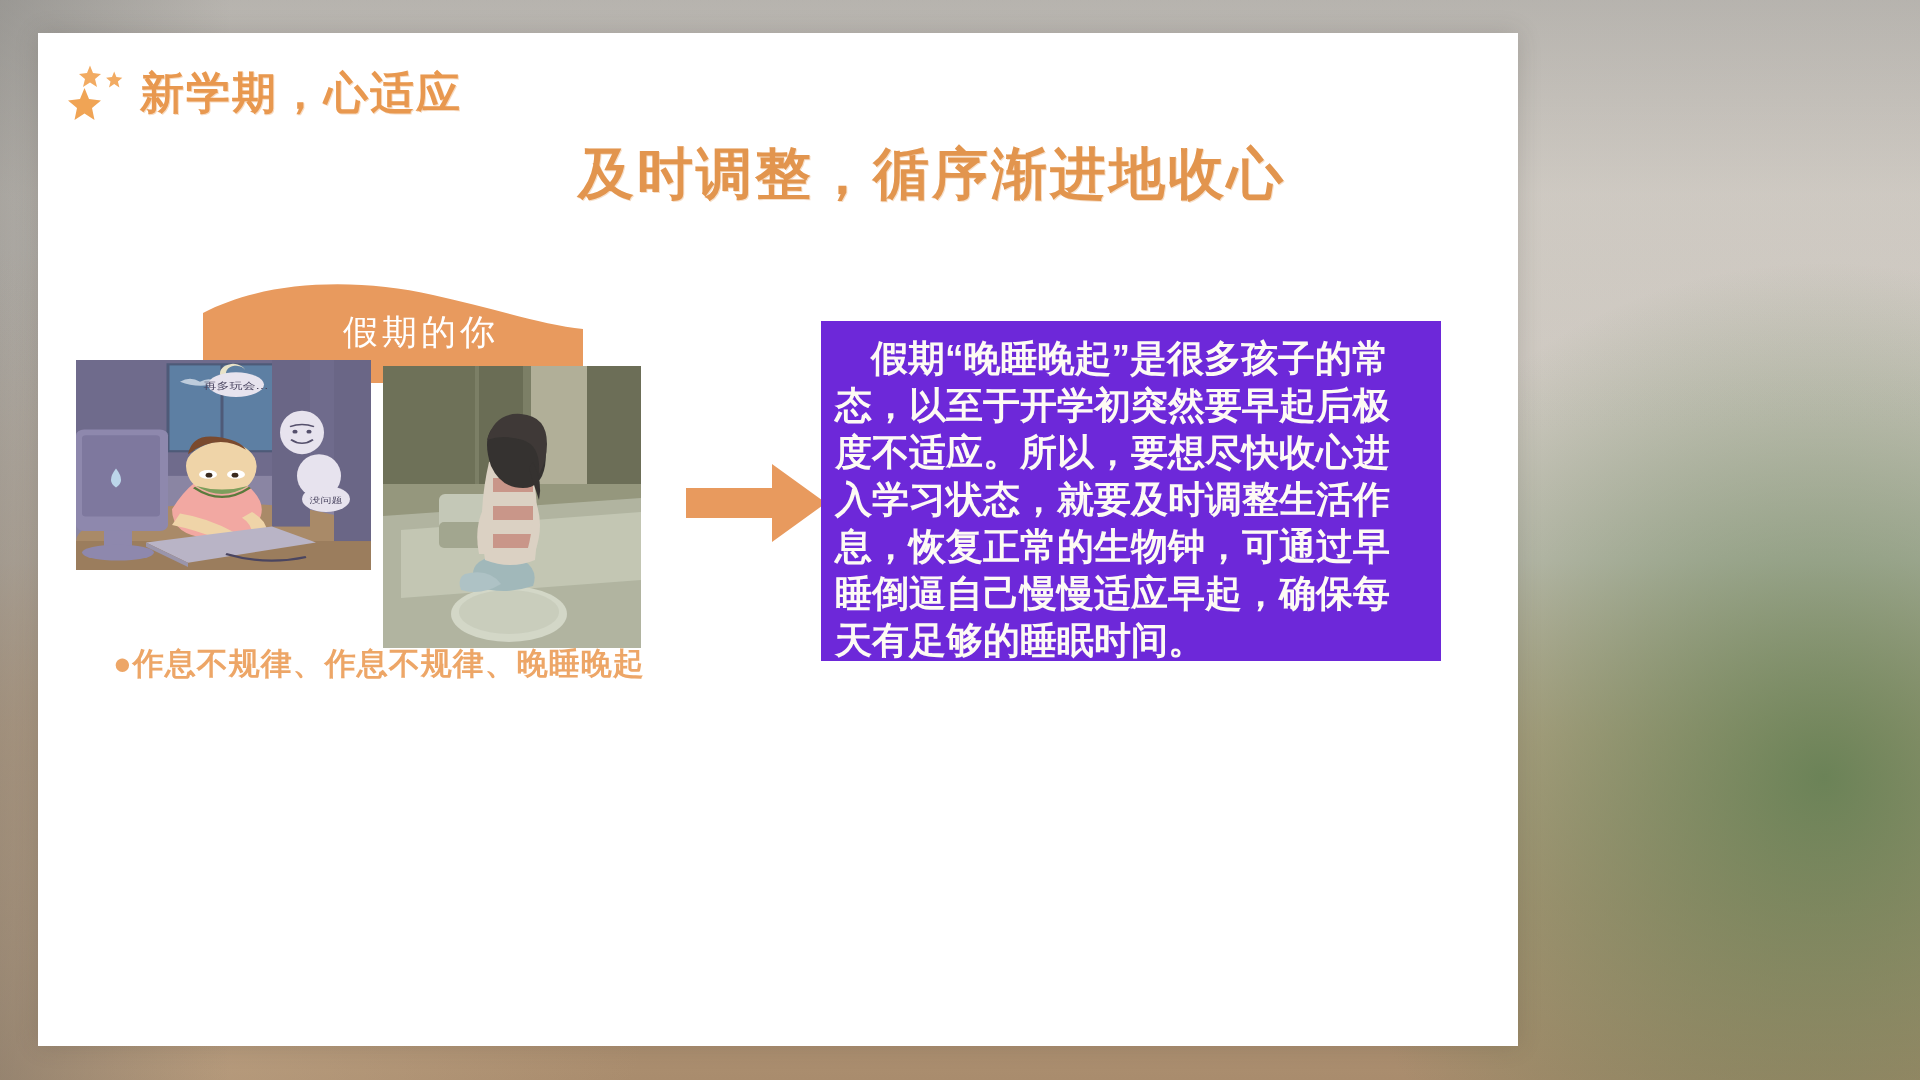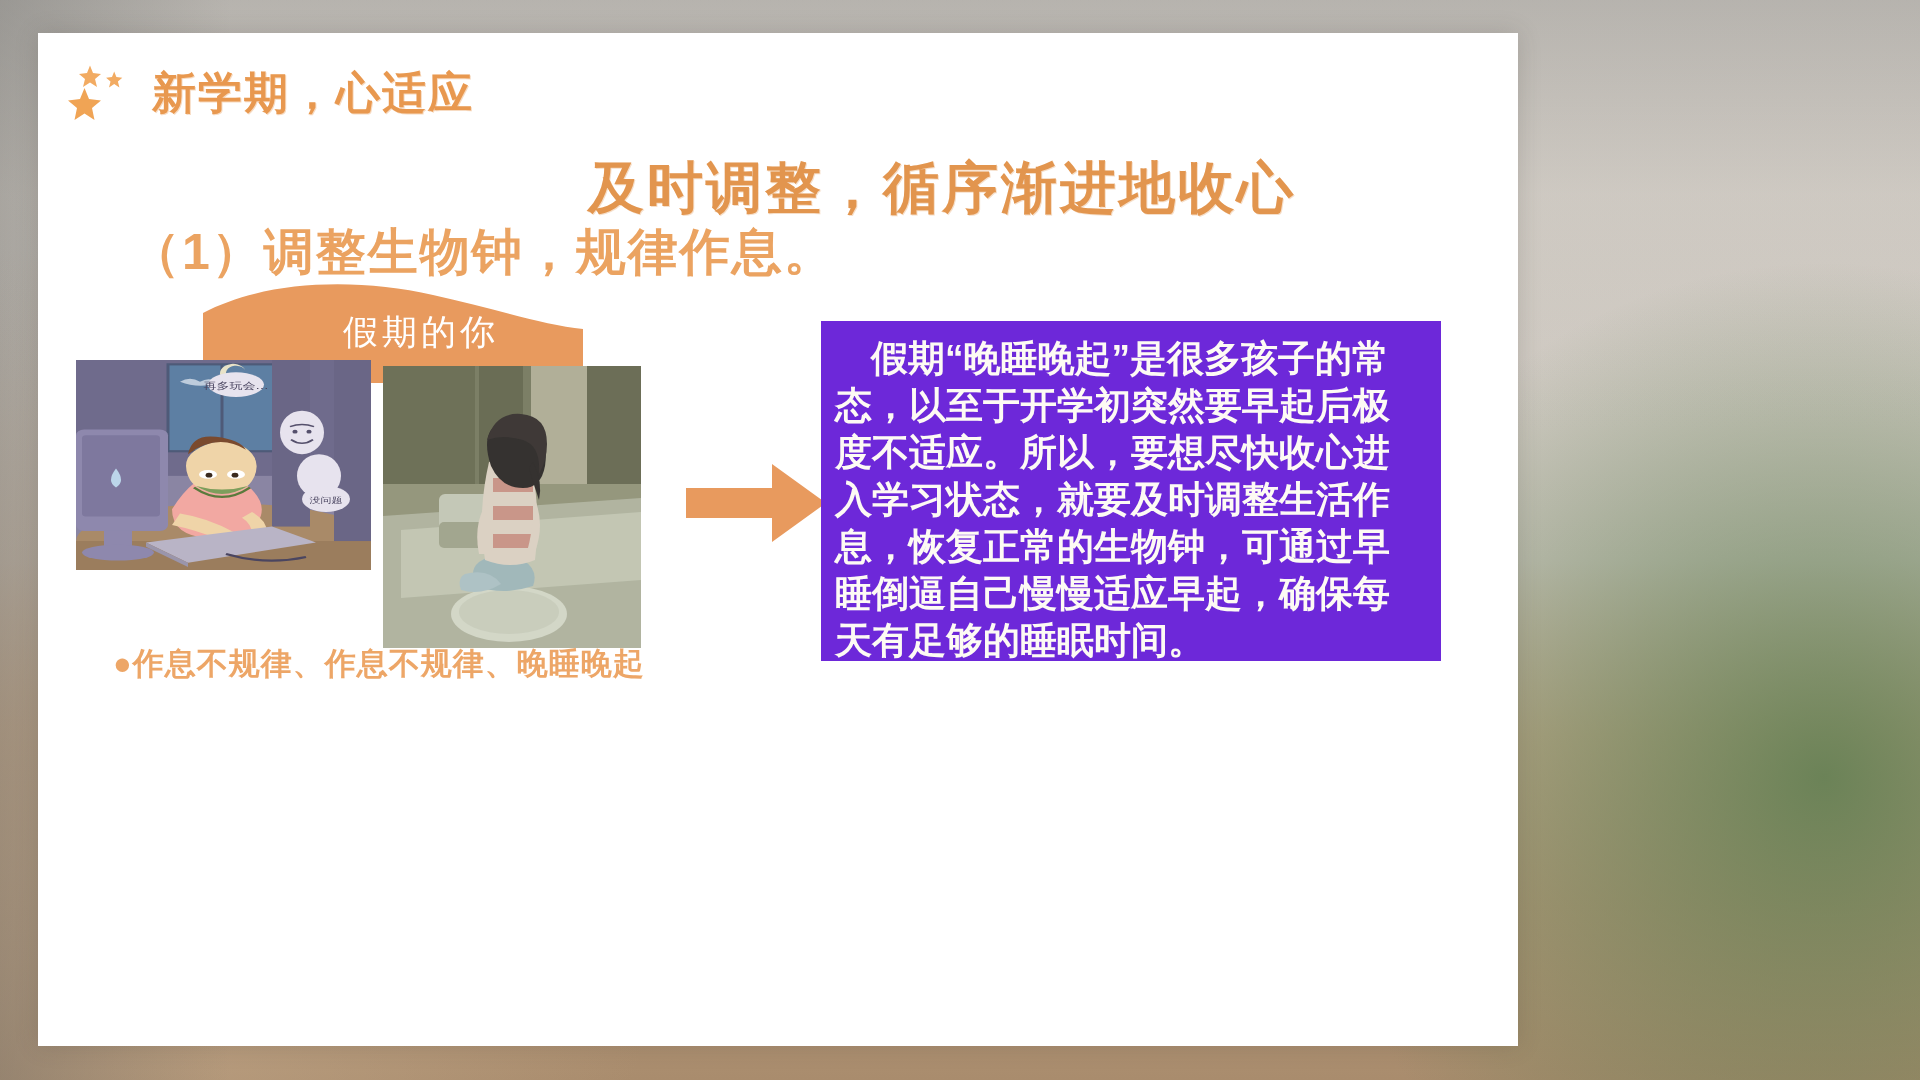--- a/index.html
+++ b/index.html
@@ -42,43 +42,42 @@
     box-shadow: 0 0 22px rgba(60,55,50,0.18);
   }
 
   
   #header-row {
     position: absolute;
     left: 28px;
     top: 30px;
     display: flex;
     align-items: center;
-    gap: 24px;
+    gap: 12px;
   }
   #stars-icon { width: 62px; height: 60px; display: block; }
   #kicker {
     font-size: 44px;
     font-weight: 700;
     color: #e8984f;
     letter-spacing: 2px;
     white-space: nowrap;
     text-shadow: 1px 1px 0 rgba(232,152,79,0.35);
   }
 
   #main-title {
     position: absolute;
     left: 540px;
-    top: 118px;
+    top: 104px;
     font-size: 56px;
     font-weight: 700;
     color: #e2954e;
     letter-spacing: 3px;
     white-space: nowrap;
     text-shadow: 1px 1px 0 rgba(226,149,78,0.3);
-    margin-left: 10px;
   }
 
   #sub-title {
     position: absolute;
     left: 92px;
     top: 186px;
     font-size: 50px;
     font-weight: 700;
     color: #eba361;
     letter-spacing: 2px;
@@ -181,21 +180,20 @@
     <svg id="stars-icon" viewBox="0 0 62 60">
       <polygon points="8,38 12.5,27 17,38 29,39.5 20,47 22.5,59 12.5,52.5 2.5,59 5,47 -4,39.5" fill="#f0a455" transform="translate(6,-2)"></polygon>
       <polygon points="30,8 33,0.5 36,8 44,9 38,14 40,22 33,17.5 26,22 28,14 22,9" fill="#f2ab62" transform="translate(-9,2)"></polygon>
       <polygon points="46,14 48.2,8.5 50.4,14 56.3,14.8 51.9,18.5 53.4,24.4 48.2,21.1 43,24.4 44.5,18.5 40.1,14.8" fill="#f2ab62"></polygon>
     </svg>
     <div id="kicker">新学期，心适应</div>
   </div>
 
   <div id="main-title">及时调整，循序渐进地收心</div>
 
-  <div id="sub-title">（1）调整生物钟，规律作息。</div>
 
   <div id="ribbon-wrap">
     <svg id="ribbon-shape" viewBox="0 0 380 100" preserveAspectRatio="none">
       <path d="M0,30 C60,-2 150,-6 230,12 C290,25 340,42 380,46 L380,100 L0,100 Z" fill="#e89a5e"></path>
     </svg>
     <div id="ribbon-label">假期的你</div>
   </div>
 
   <div id="photo-left">
     <svg class="photo-svg" viewBox="0 0 295 290" preserveAspectRatio="none">

